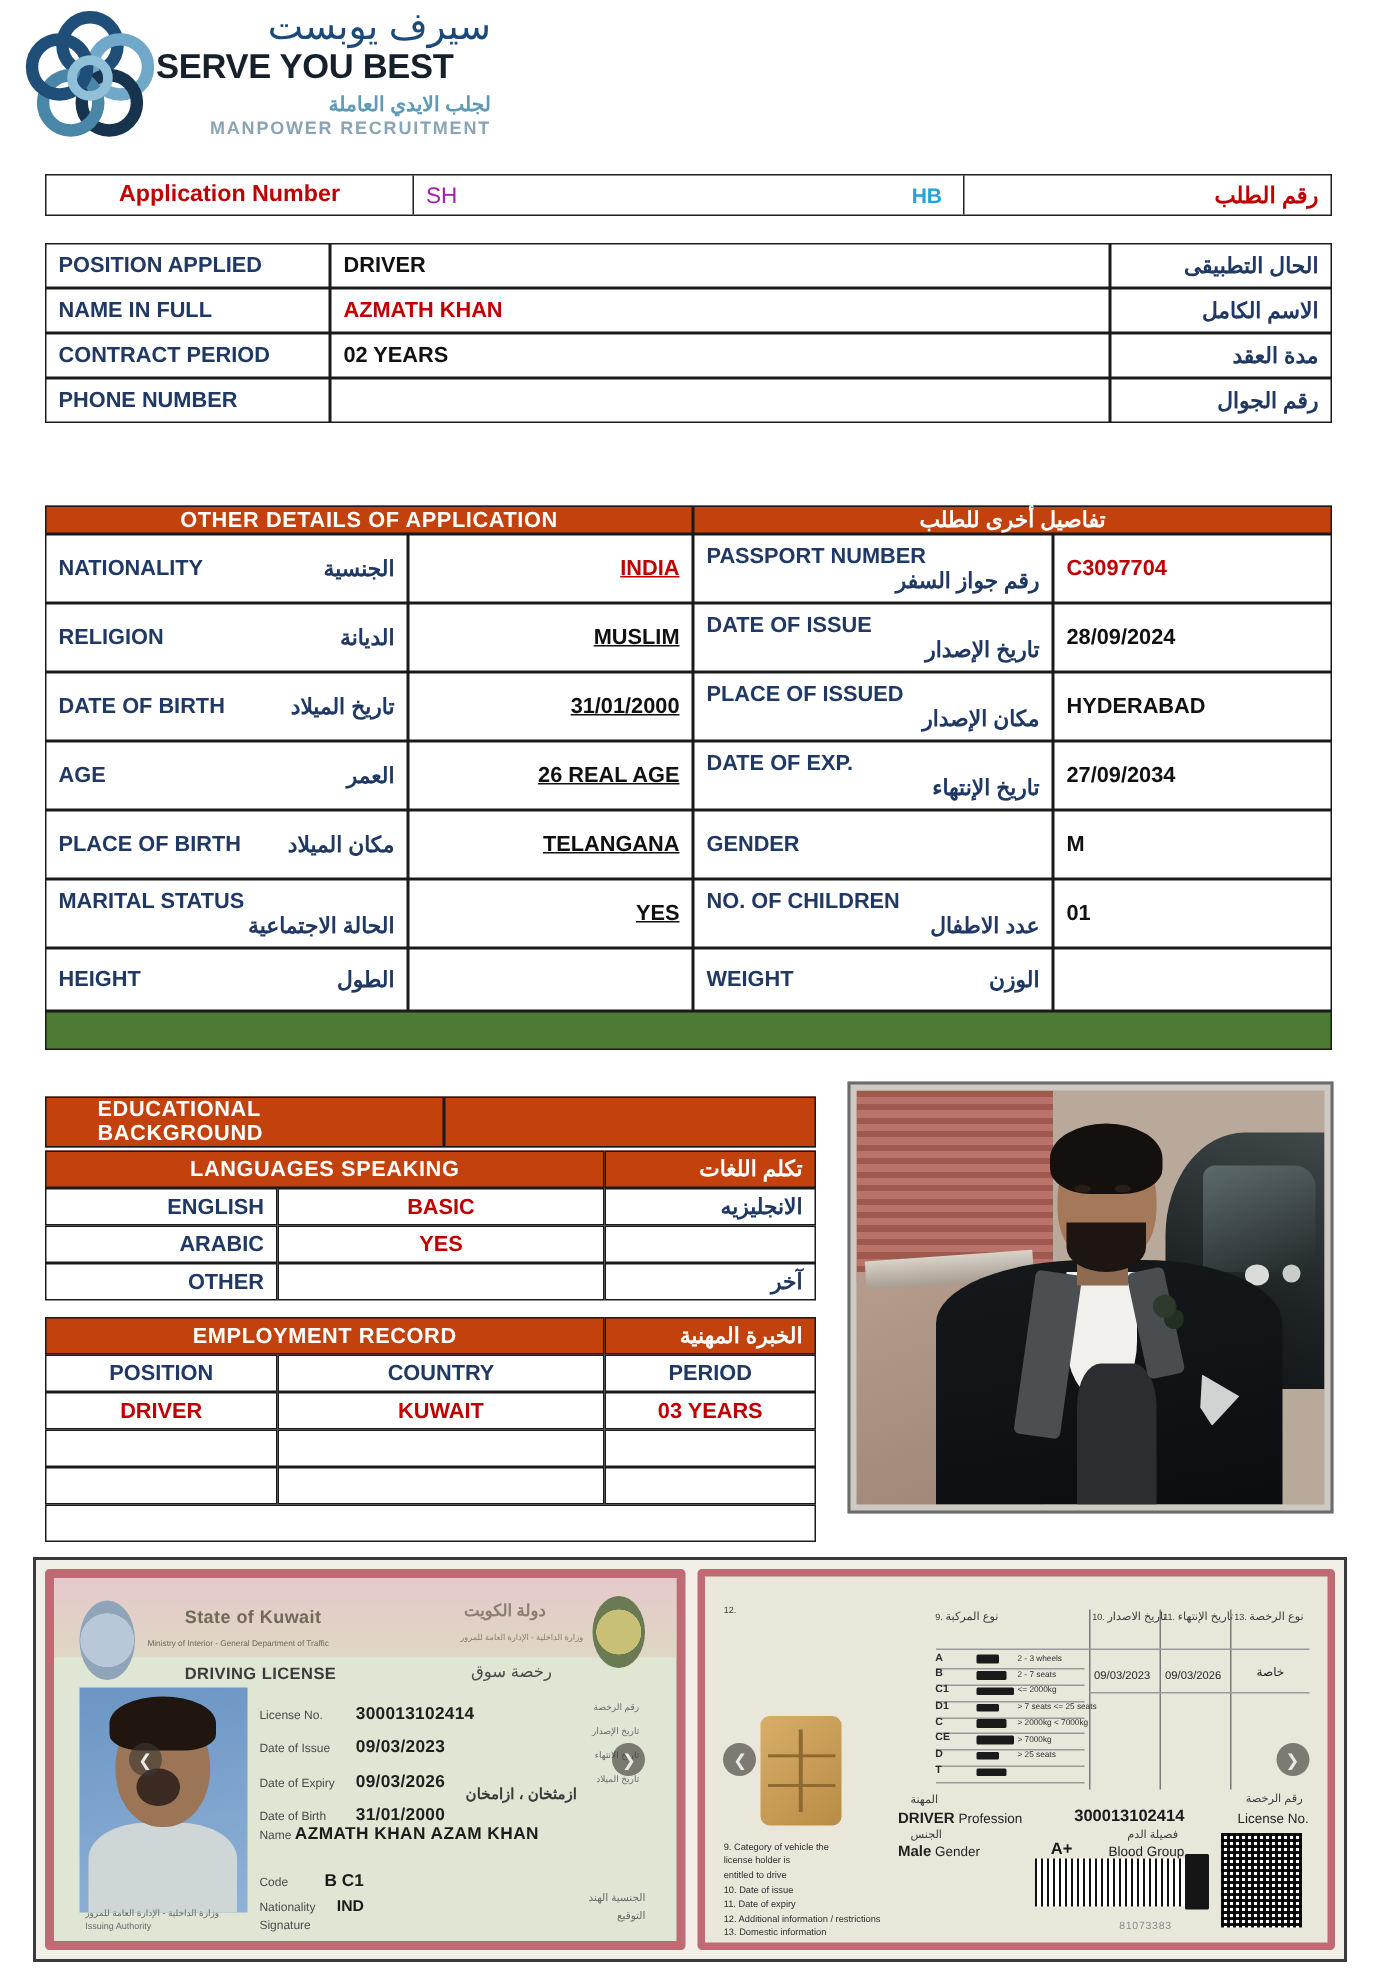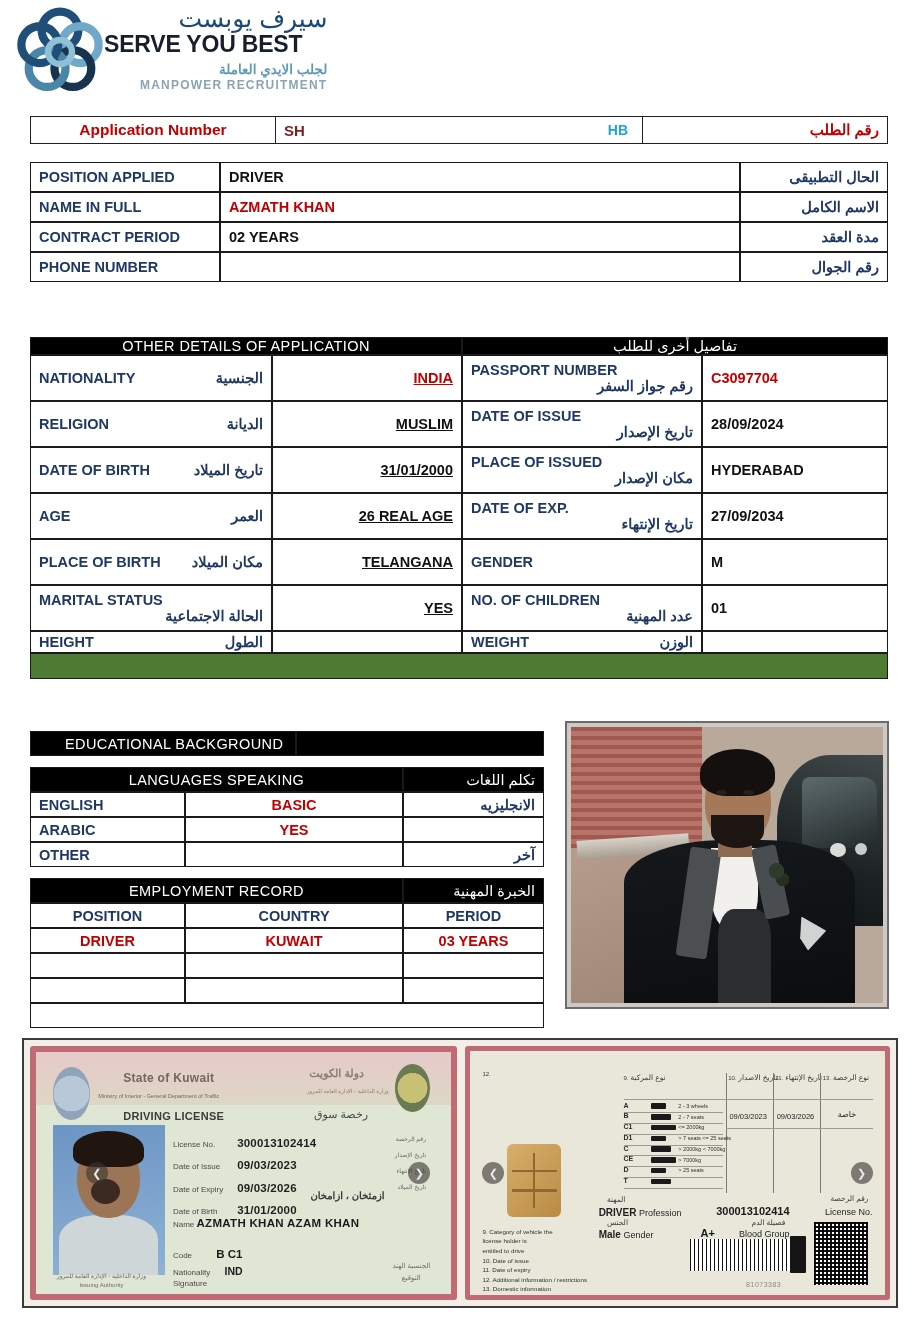--- a/index.html
+++ b/index.html
@@ -38,21 +38,21 @@
   .appnum {
     position:absolute; left:30px; top:116px; width:858px; height:28px;
     border:1.5px solid #231f20; display:flex; background:#fff;
   }
   .appnum-label {
     width:245px; border-right:1.2px solid #231f20;
     color:#c00000; font-weight:bold; font-size:15.5px;
     display:flex; align-items:center; justify-content:center;
   }
   .appnum-sh {
-    flex:1; color:#7f1d1d; font-weight:bold; font-size:15px;
+    flex:1; color:#a21caf; font-weight:normal; font-size:15px;
     display:flex; align-items:center; padding-left:8px;
   }
   .appnum-hb {
     color:#22a3d6; font-weight:bold; font-size:14px;
     display:flex; align-items:center; padding-right:14px;
   }
   .appnum-ar {
     width:245px; border-left:1.2px solid #231f20;
     color:#c00000; font-weight:bold; font-size:15px; direction:rtl;
     display:flex; align-items:center; justify-content:flex-start; padding-right:8px;
@@ -62,21 +62,21 @@
   .tbl { border-collapse:separate; border-spacing:0; background:#fff; }
   .tbl td {
     border:1.1px solid #1a1a1a; padding:0 8px; vertical-align:middle;
     font-size:14.5px;
   }
   .lbl   { color:#1f3864; font-weight:bold; }
   .valB  { color:#111111; font-weight:bold; }
   .valR  { color:#c00000; font-weight:bold; }
   .ar    { direction:rtl; color:#1f3864; font-weight:bold; }
   .greenhead {
-    background:#000000; color:#ffffff; font-weight:normal;
+    background:#c2410c; color:#ffffff; font-weight:bold;
     letter-spacing:.4px;
   }
 
   
   #t1 { position:absolute; left:30px; top:162px; width:858px; }
   #t1 td { height:30px; }
   #t1 .c1 { width:190px; }
   #t1 .c2 { width:520px; }
   #t1 .c3 { width:148px; text-align:right; }
 
@@ -94,21 +94,21 @@
   .inlinepair { display:flex; justify-content:space-between; align-items:center; }
   .greenbar-row td { background:#4e7b33; height:26px; border:1.1px solid #1a1a1a; }
 
   
   #t3 { position:absolute; left:30px; top:731px; width:514px; }
   #t3 td { height:25px; }
   #t3 .e1 { width:266px;padding-left:34px; }
   #t3 .e2 { width:248px; }
 
   #t4 { position:absolute; left:30px; top:767px; width:514px; }
-  #t4 td { height:25px; }
+  #t4 td { height:25px;text-align:right; }
   #t4 .l1 { width:155px; }
   #t4 .l2 { width:218px; text-align:center; }
   #t4 .l3 { width:141px; text-align:right; }
   #t4 .lh1 { text-align:center; }
   #t4 .lh2 { text-align:right; direction:rtl; }
 
   
   #t5 { position:absolute; left:30px; top:878px; width:514px; }
   #t5 td { height:25px; text-align:center; }
   #t5 .p1 { width:155px; }
@@ -228,21 +228,21 @@
   }
   .lfp-head { position:absolute; left:22%; top:10%; width:56%; height:52%;
     background:#9c7556; border-radius:48%; }
   .lfp-hair { position:absolute; left:18%; top:4%; width:64%; height:24%;
     background:#20160f; border-radius:50% 50% 30% 30%; }
   .lfp-body { position:absolute; left:6%; top:60%; width:88%; height:40%;
     background:#cfd6d8; border-radius:40% 40% 0 0; }
   .lfp-dot  { position:absolute; left:34%; top:36%; width:26%; height:17%;
     background:#3b2a22; border-radius:50%; }
 
-  .lic-text { position:absolute; color:#2a2a2a; white-space:nowrap;text-align:center; }
+  .lic-text { position:absolute; color:#2a2a2a; white-space:nowrap; }
   .lf-title { left:21%; top:8%; font-size:12px; font-weight:bold; color:#6f6a58; letter-spacing:.3px; }
   .lf-sub   { left:15%; top:17%; font-size:5.5px; color:#6f6a58; }
   .lf-dl    { left:21%; top:24%; font-size:11px; font-weight:bold; color:#3b3b3b; letter-spacing:.3px; }
   .lf-arTop { right:21%; top:6%; font-size:11px; font-weight:bold; color:#8a7f72; direction:rtl; }
   .lf-arSub { right:15%; top:15%; font-size:5.5px; color:#8a7f72; direction:rtl; }
   .lf-arDl  { right:20%; top:23%; font-size:11px; font-weight:normal; color:#4a4a4a; direction:rtl; }
 
   .lf-fields { position:absolute; left:33%; top:33%; font-size:8px; color:#4b4b4b; line-height:1.95; }
   .lf-fields .fl { display:inline-block; width:62px; }
   .lf-fields .fv { font-size:11.5px; font-weight:bold; color:#1f1f1f; letter-spacing:.2px; }
@@ -473,26 +473,26 @@
     <td class="c1">
           <div class="twoline">
             <span class="en lbl">MARITAL STATUS</span>
             <span class="arr ar">الحالة الاجتماعية</span>
           </div>
         </td>
     <td class="c2 valB">YES</td>
     <td class="c3">
           <div class="twoline">
             <span class="en lbl">NO. OF CHILDREN</span>
-            <span class="arr ar">عدد المهنية</span>
+            <span class="arr ar">عدد الاطفال</span>
           </div>
         </td>
     <td class="c4 valB">01</td>
   </tr>
-      <tr style="height:22px">
+      <tr style="height:42px">
     <td class="c1">
           <div class="inlinepair">
             <span class="lbl">HEIGHT</span>
             <span class="ar">الطول</span>
           </div>
         </td>
     <td class="c2 valB"></td>
     <td class="c3">
           <div class="inlinepair">
             <span class="lbl">WEIGHT</span>

